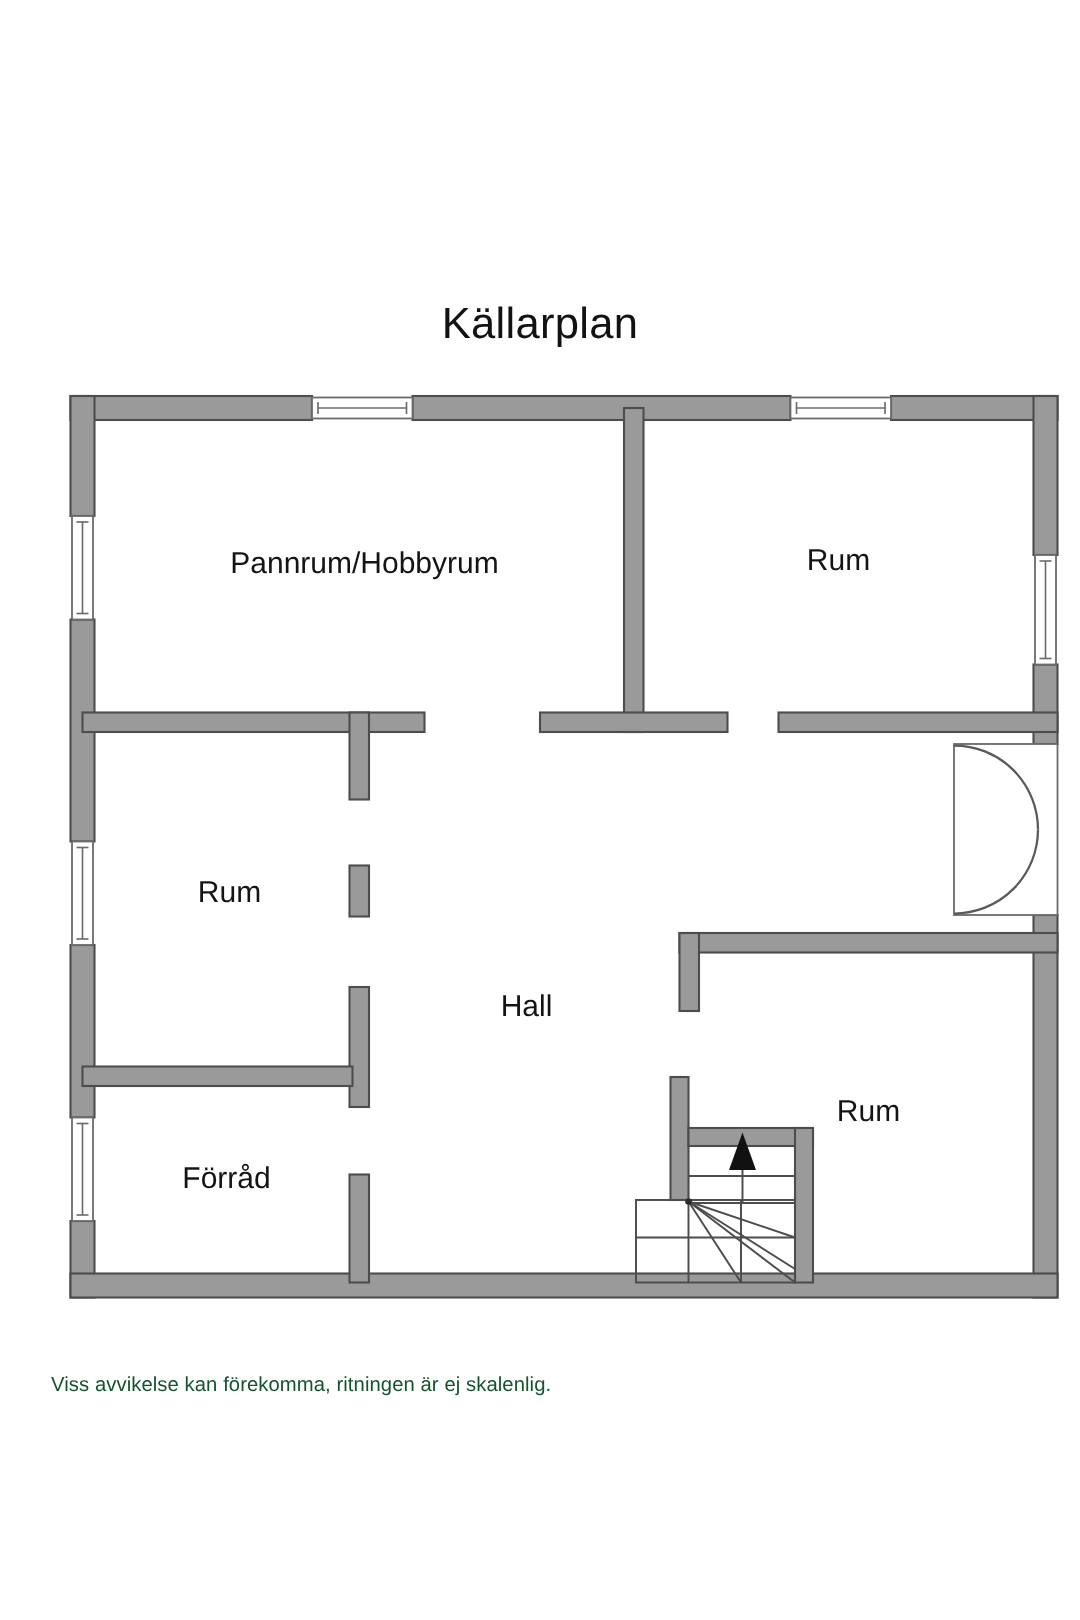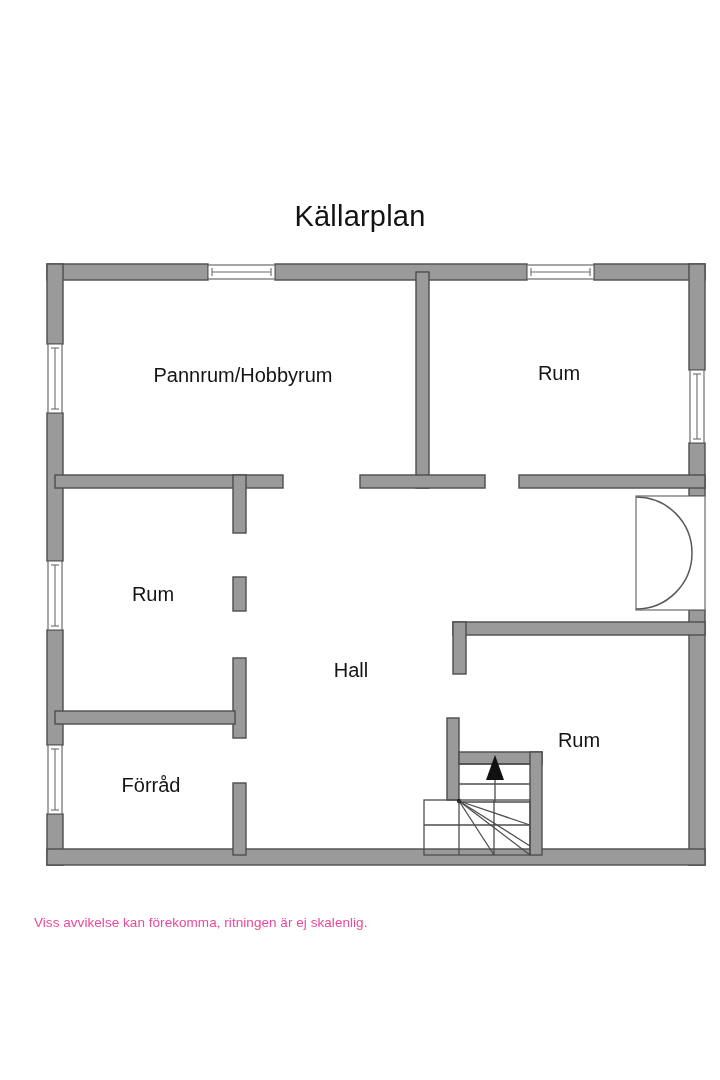--- a/index.html
+++ b/index.html
@@ -39,21 +39,21 @@
     left: 16px;
     width: 720px;
     height: 1080px;
   }
   #disclaimer-text {
     position: absolute;
     left: 34px;
     top: 883px;
     font-size: 13.5px;
     font-weight: 400;
-    color: #ec4899;
+    color: #14532d;
     letter-spacing: 0.05px;
   }
   .room-label {
     font-family: "Liberation Sans", sans-serif;
     font-size: 20px;
     fill: #141414;
     text-anchor: middle;
     dominant-baseline: middle;
   }
   .wall {

